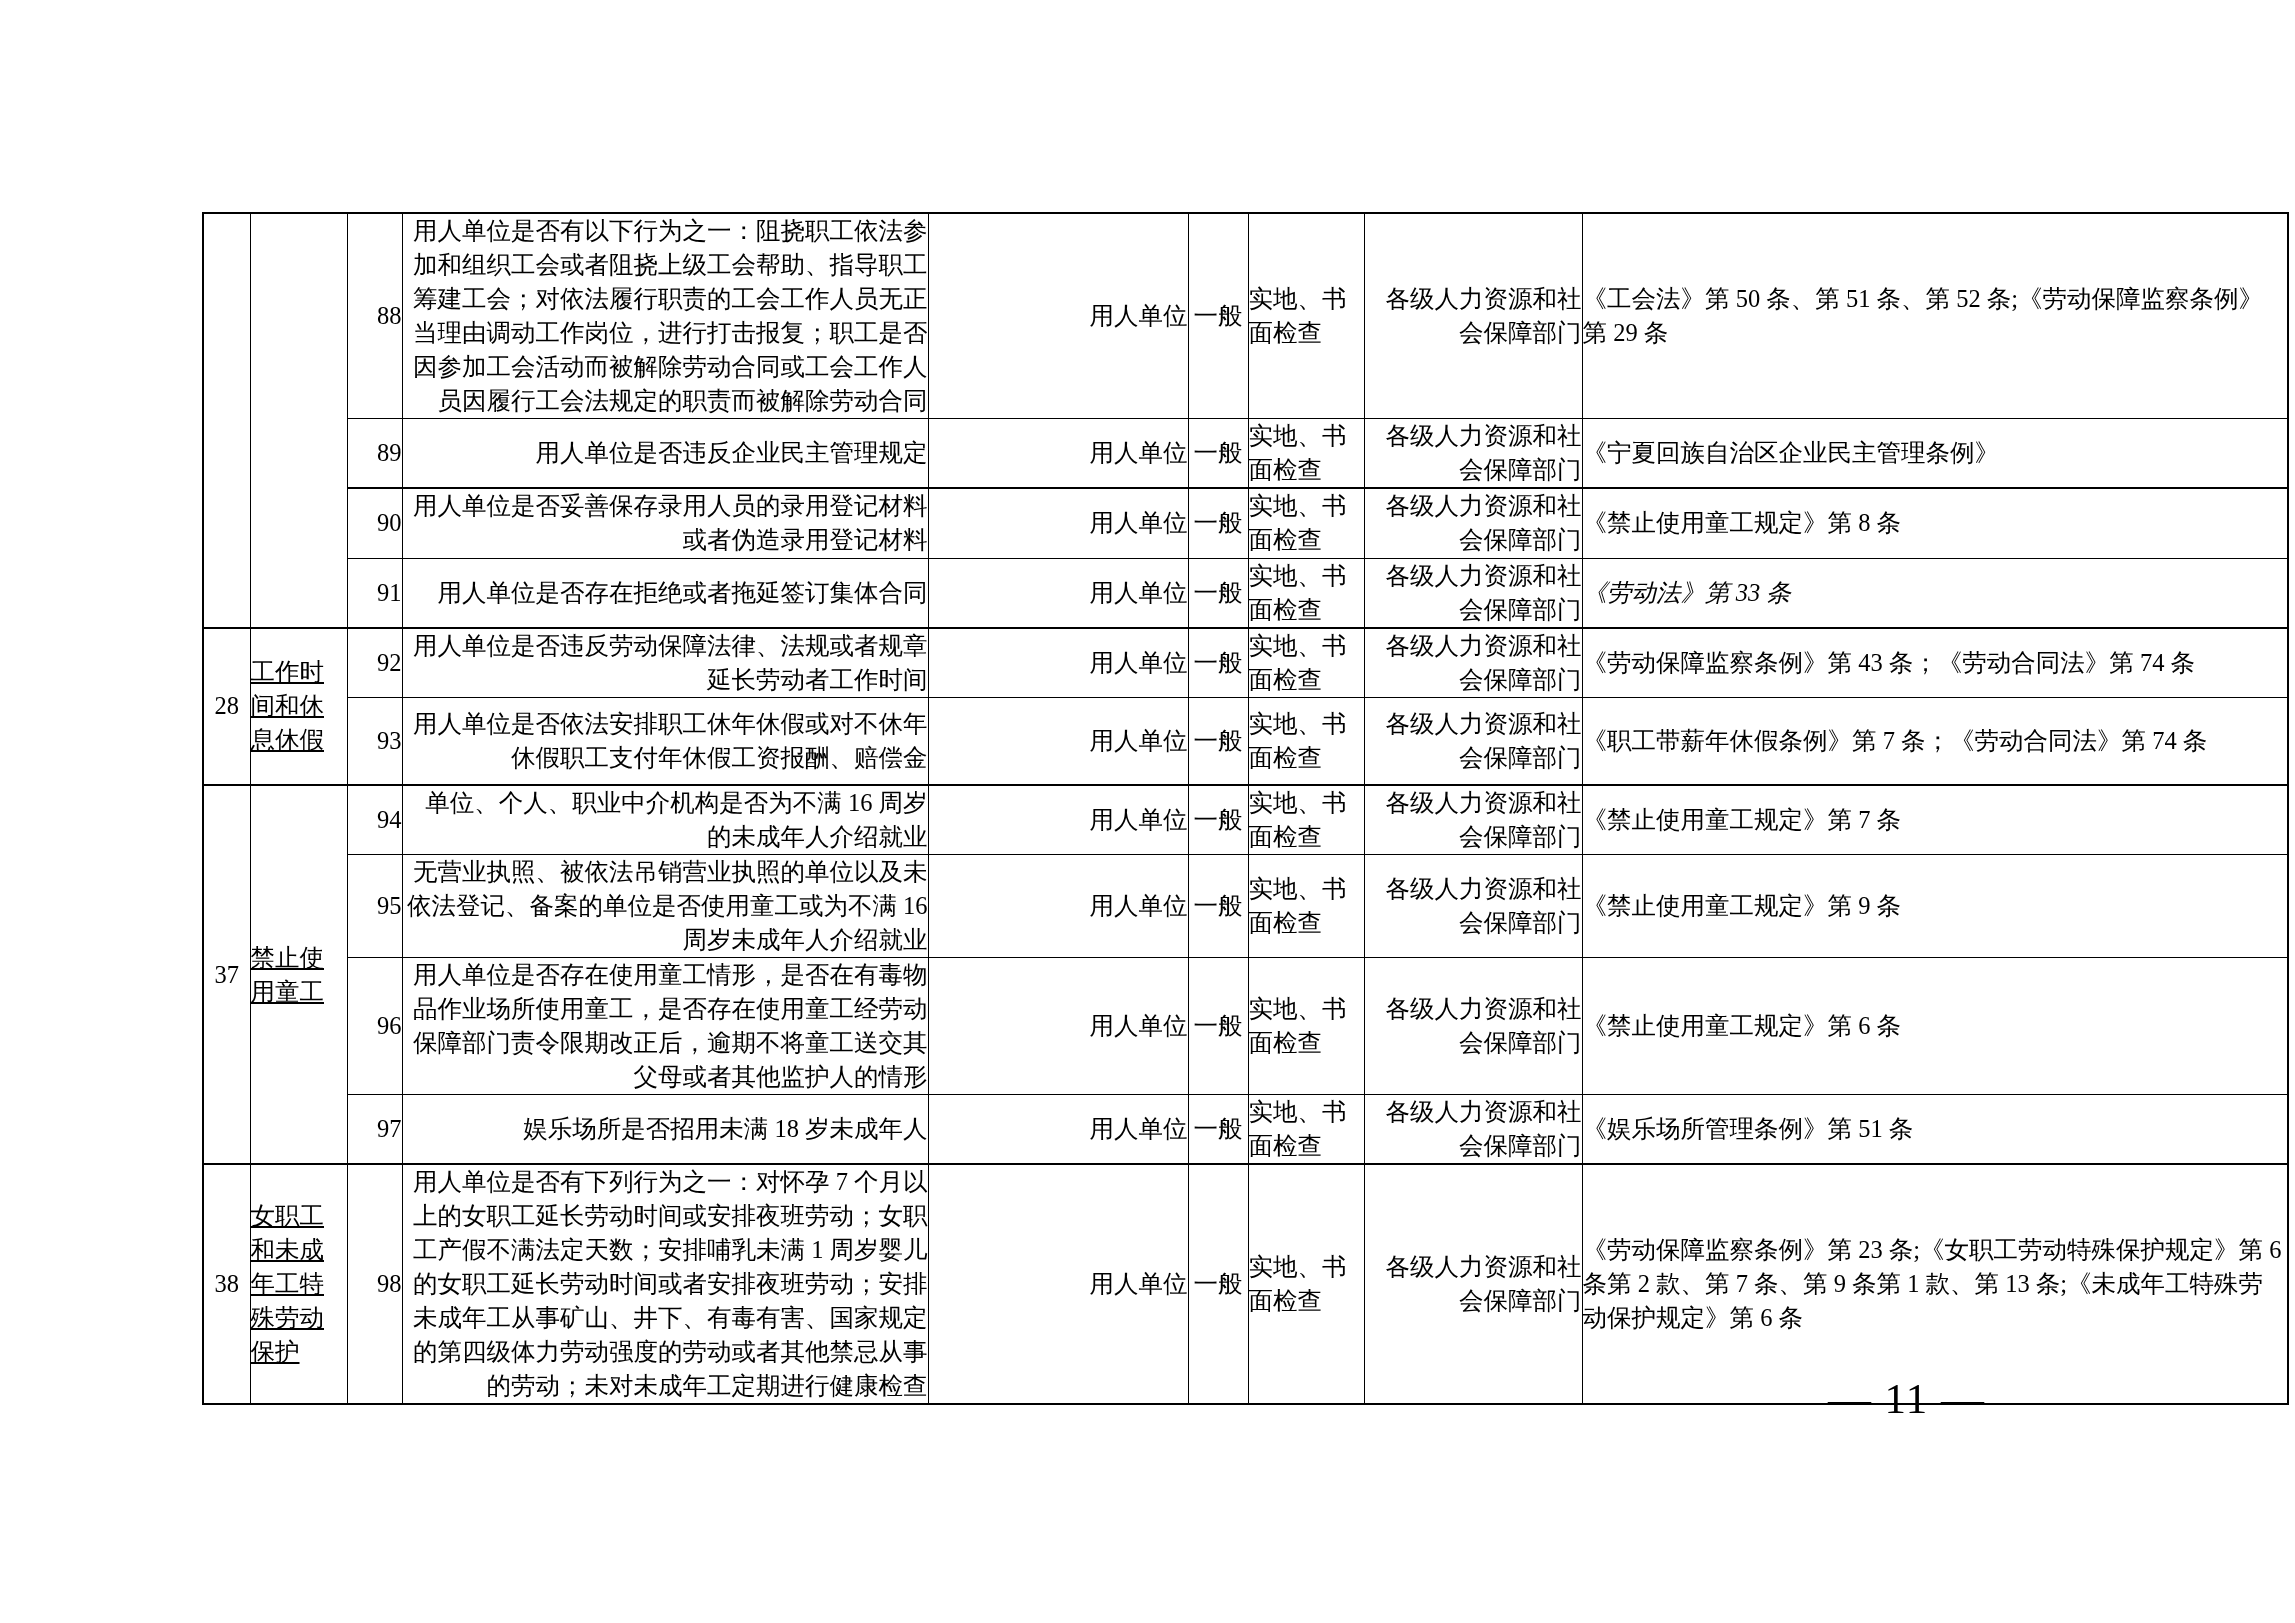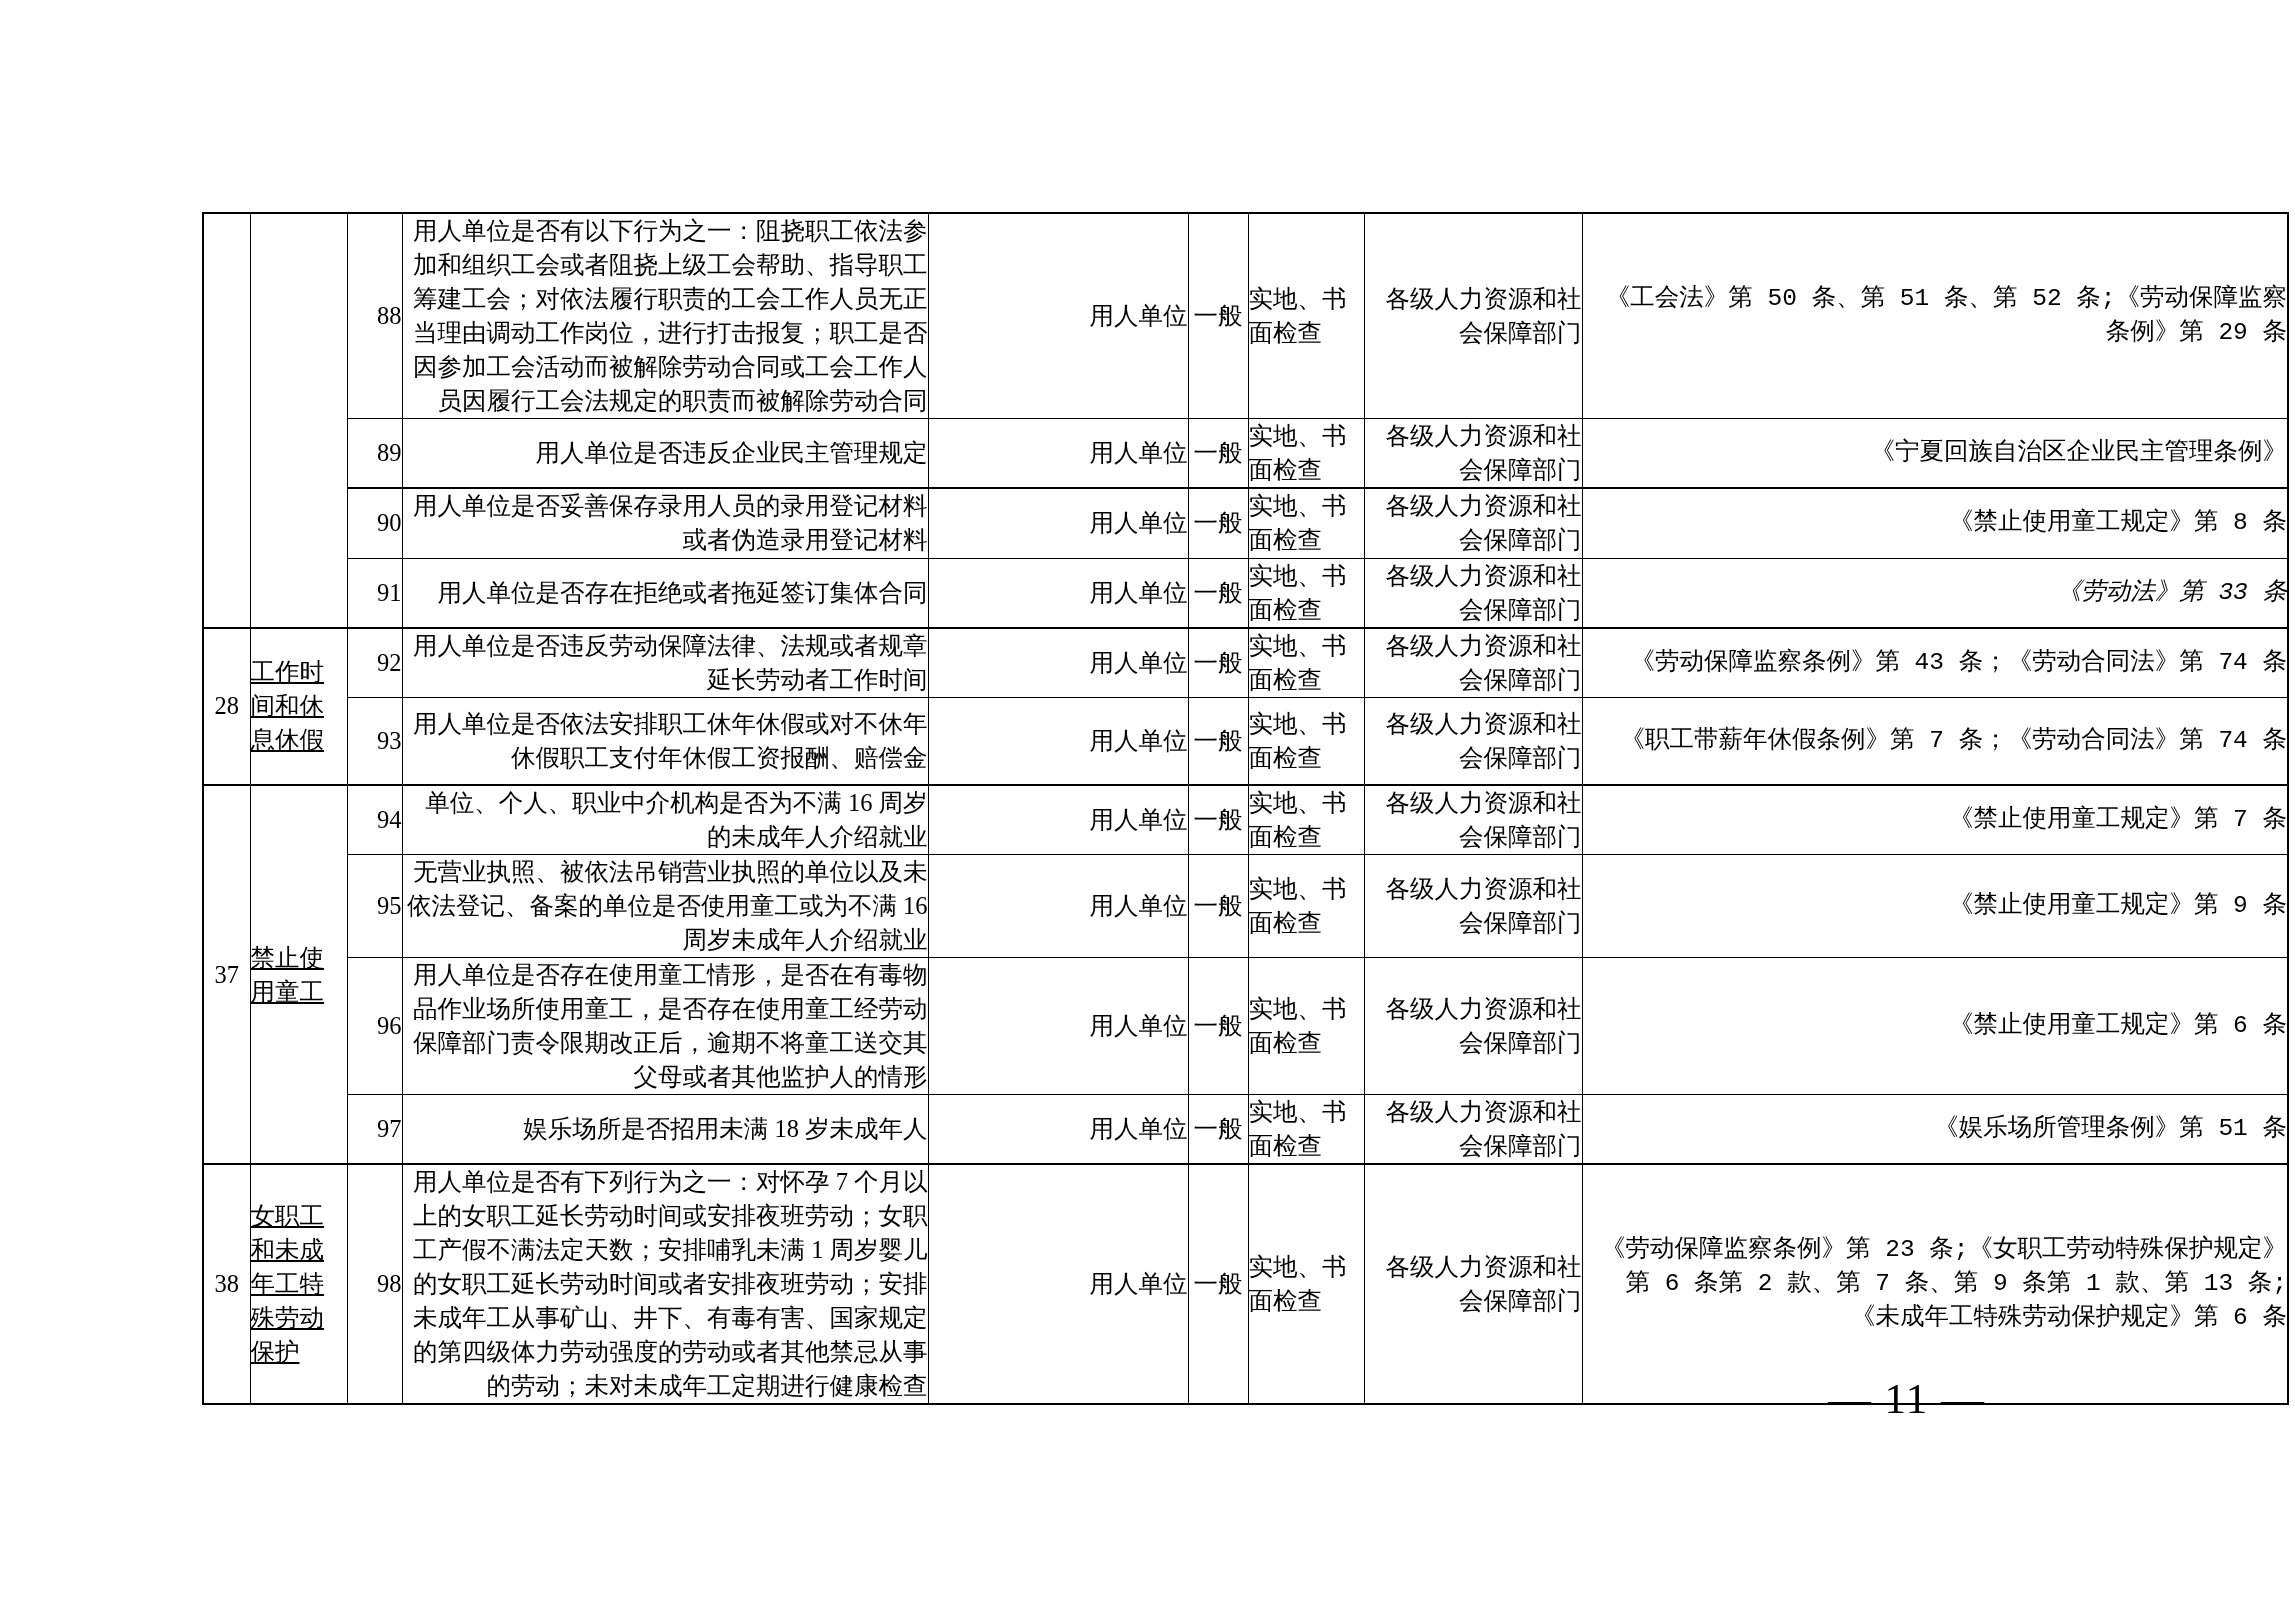--- a/index.html
+++ b/index.html
@@ -30,21 +30,21 @@
   }
   tr.gstart td{border-top:2.7px solid #000;}
   td.c-gno{text-align:center;}
   td.c-cat{text-align:left;padding:0 1.4px;text-decoration:underline;}
   td.c-no{text-align:right;}
   td.c-item{padding:0 2.7px 0 5.5px;text-align:right;margin-left:20px;}
   td.c-target{padding:0 0 0 5.5px;text-align:right;}
   td.c-level{text-align:center;}
   td.c-method{padding:0 1.4px 0 4.1px;text-align:left;}
   td.c-agency{padding:0 0 0 1.4px;text-align:right;}
-  td.c-basis{padding:0 4.1px 0 6.8px;text-align:right;font-family:Liberation Mono, monospace;}
+  td.c-basis{padding:0 4.1px 0 6.8px;text-align:left;}
   td.italic{font-style:italic;}
   .pageno{
     position:absolute;
     left:1800px;top:1374px;
     font-size:43px;
     letter-spacing:1.4px;
     white-space:nowrap;
     margin-left:28px;
   }
 </style>

